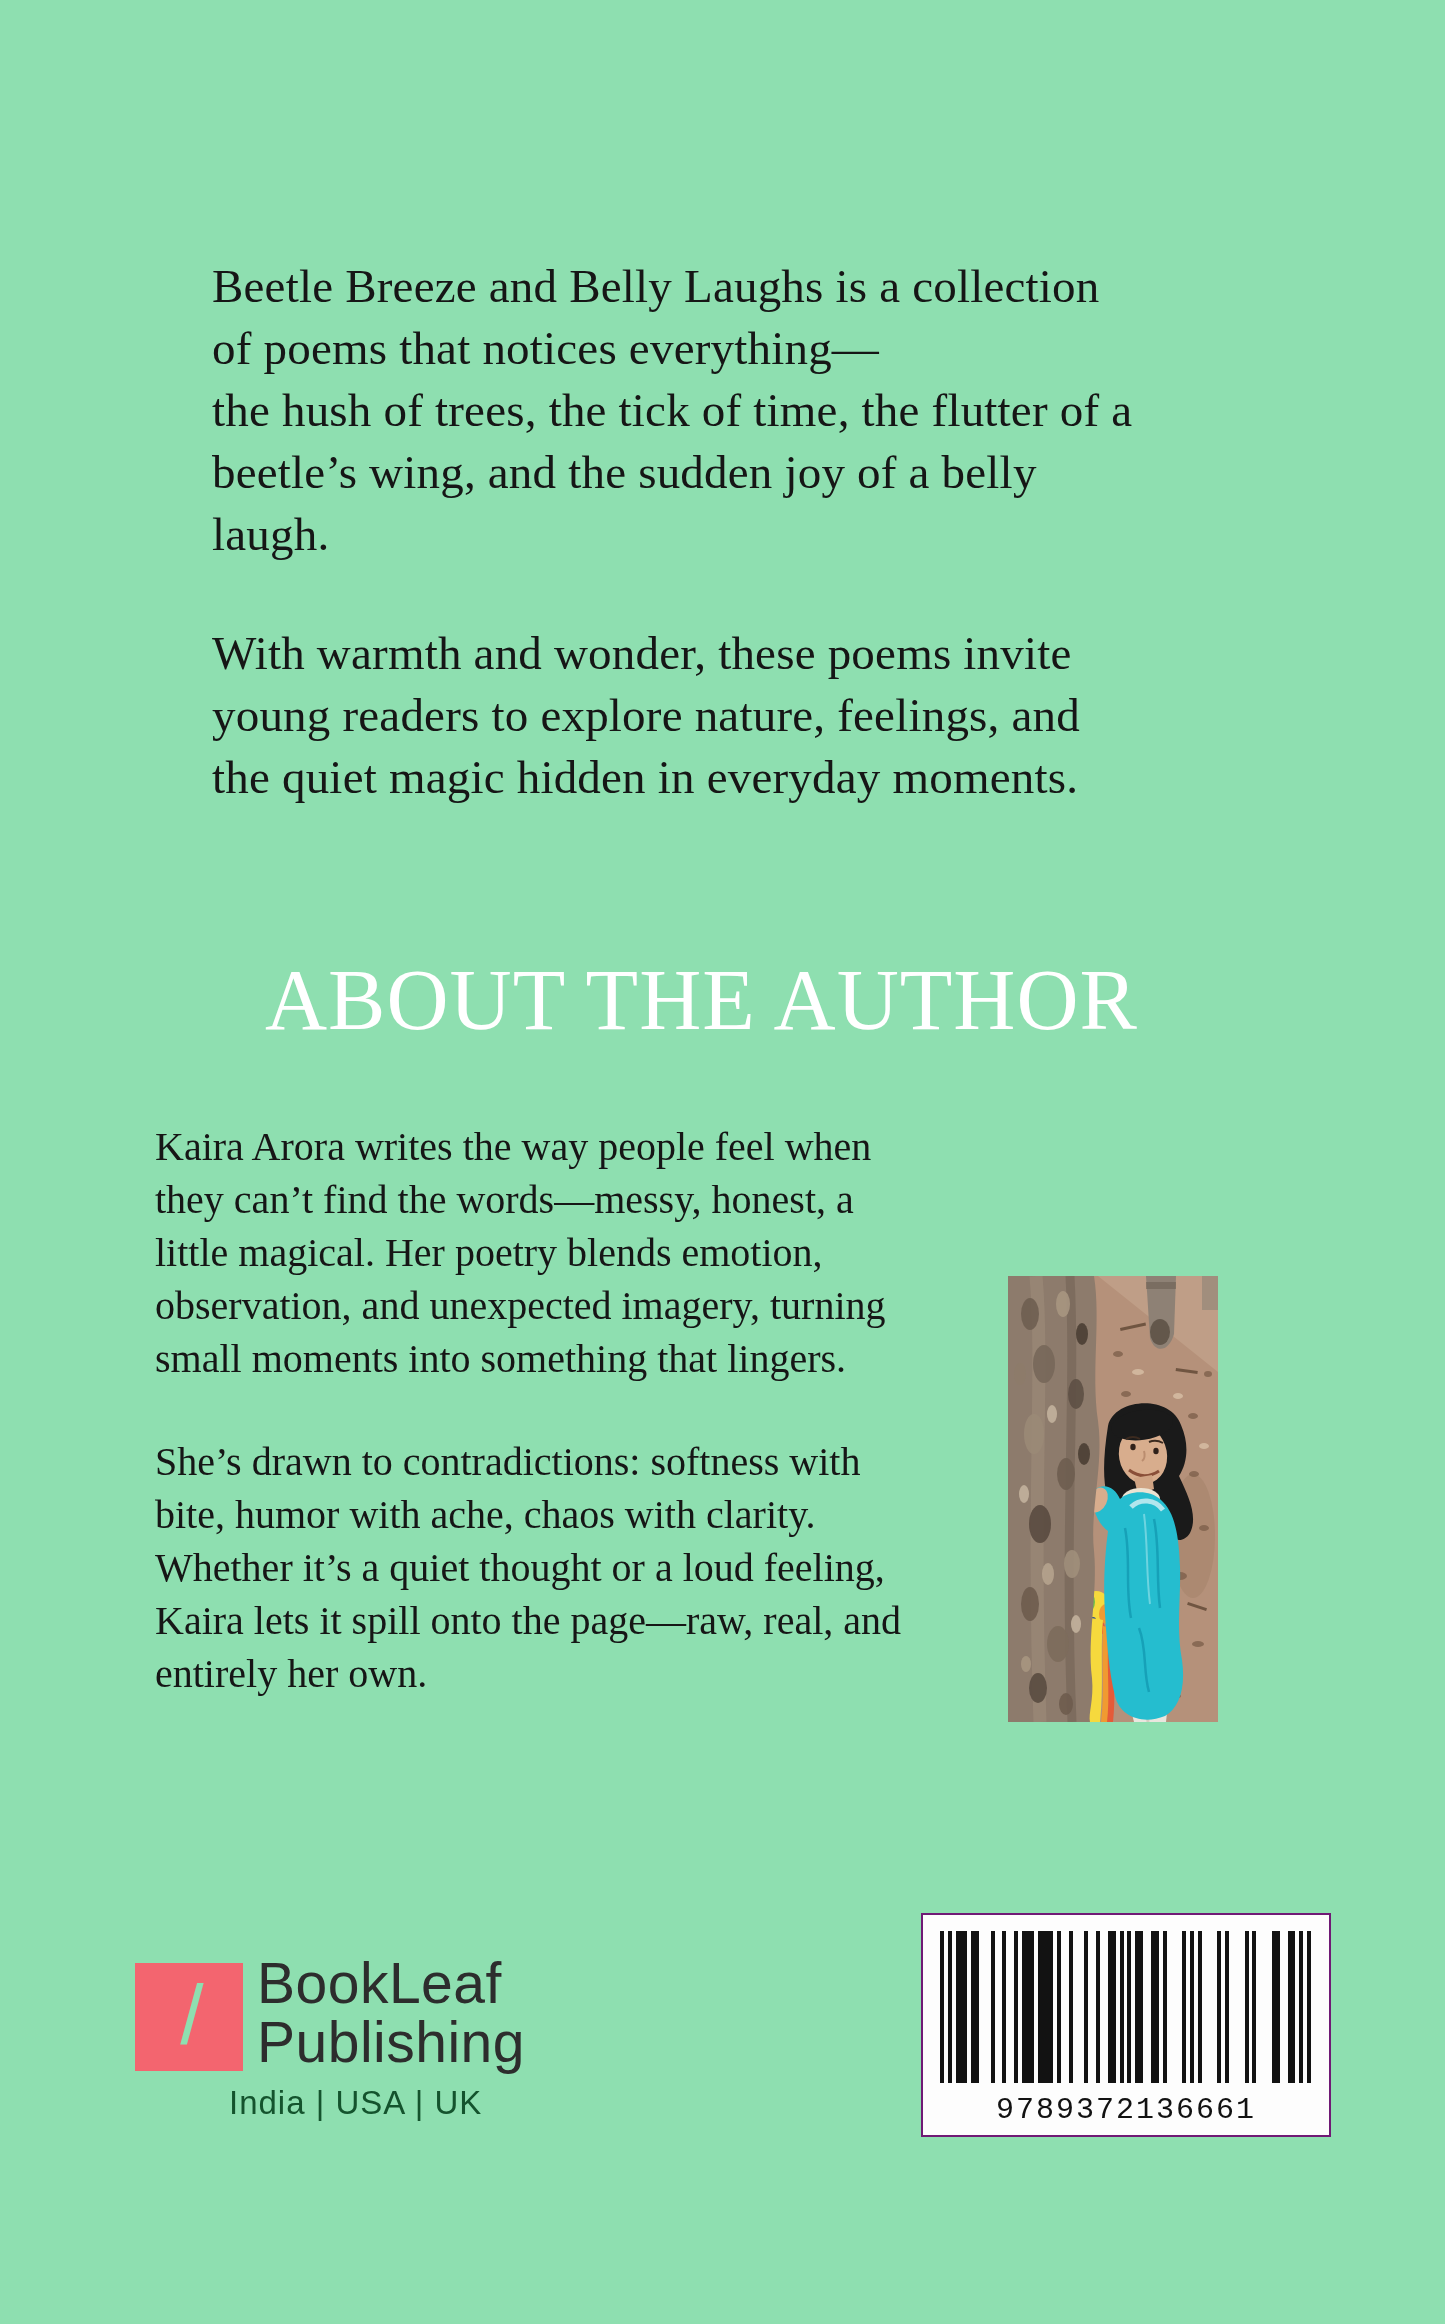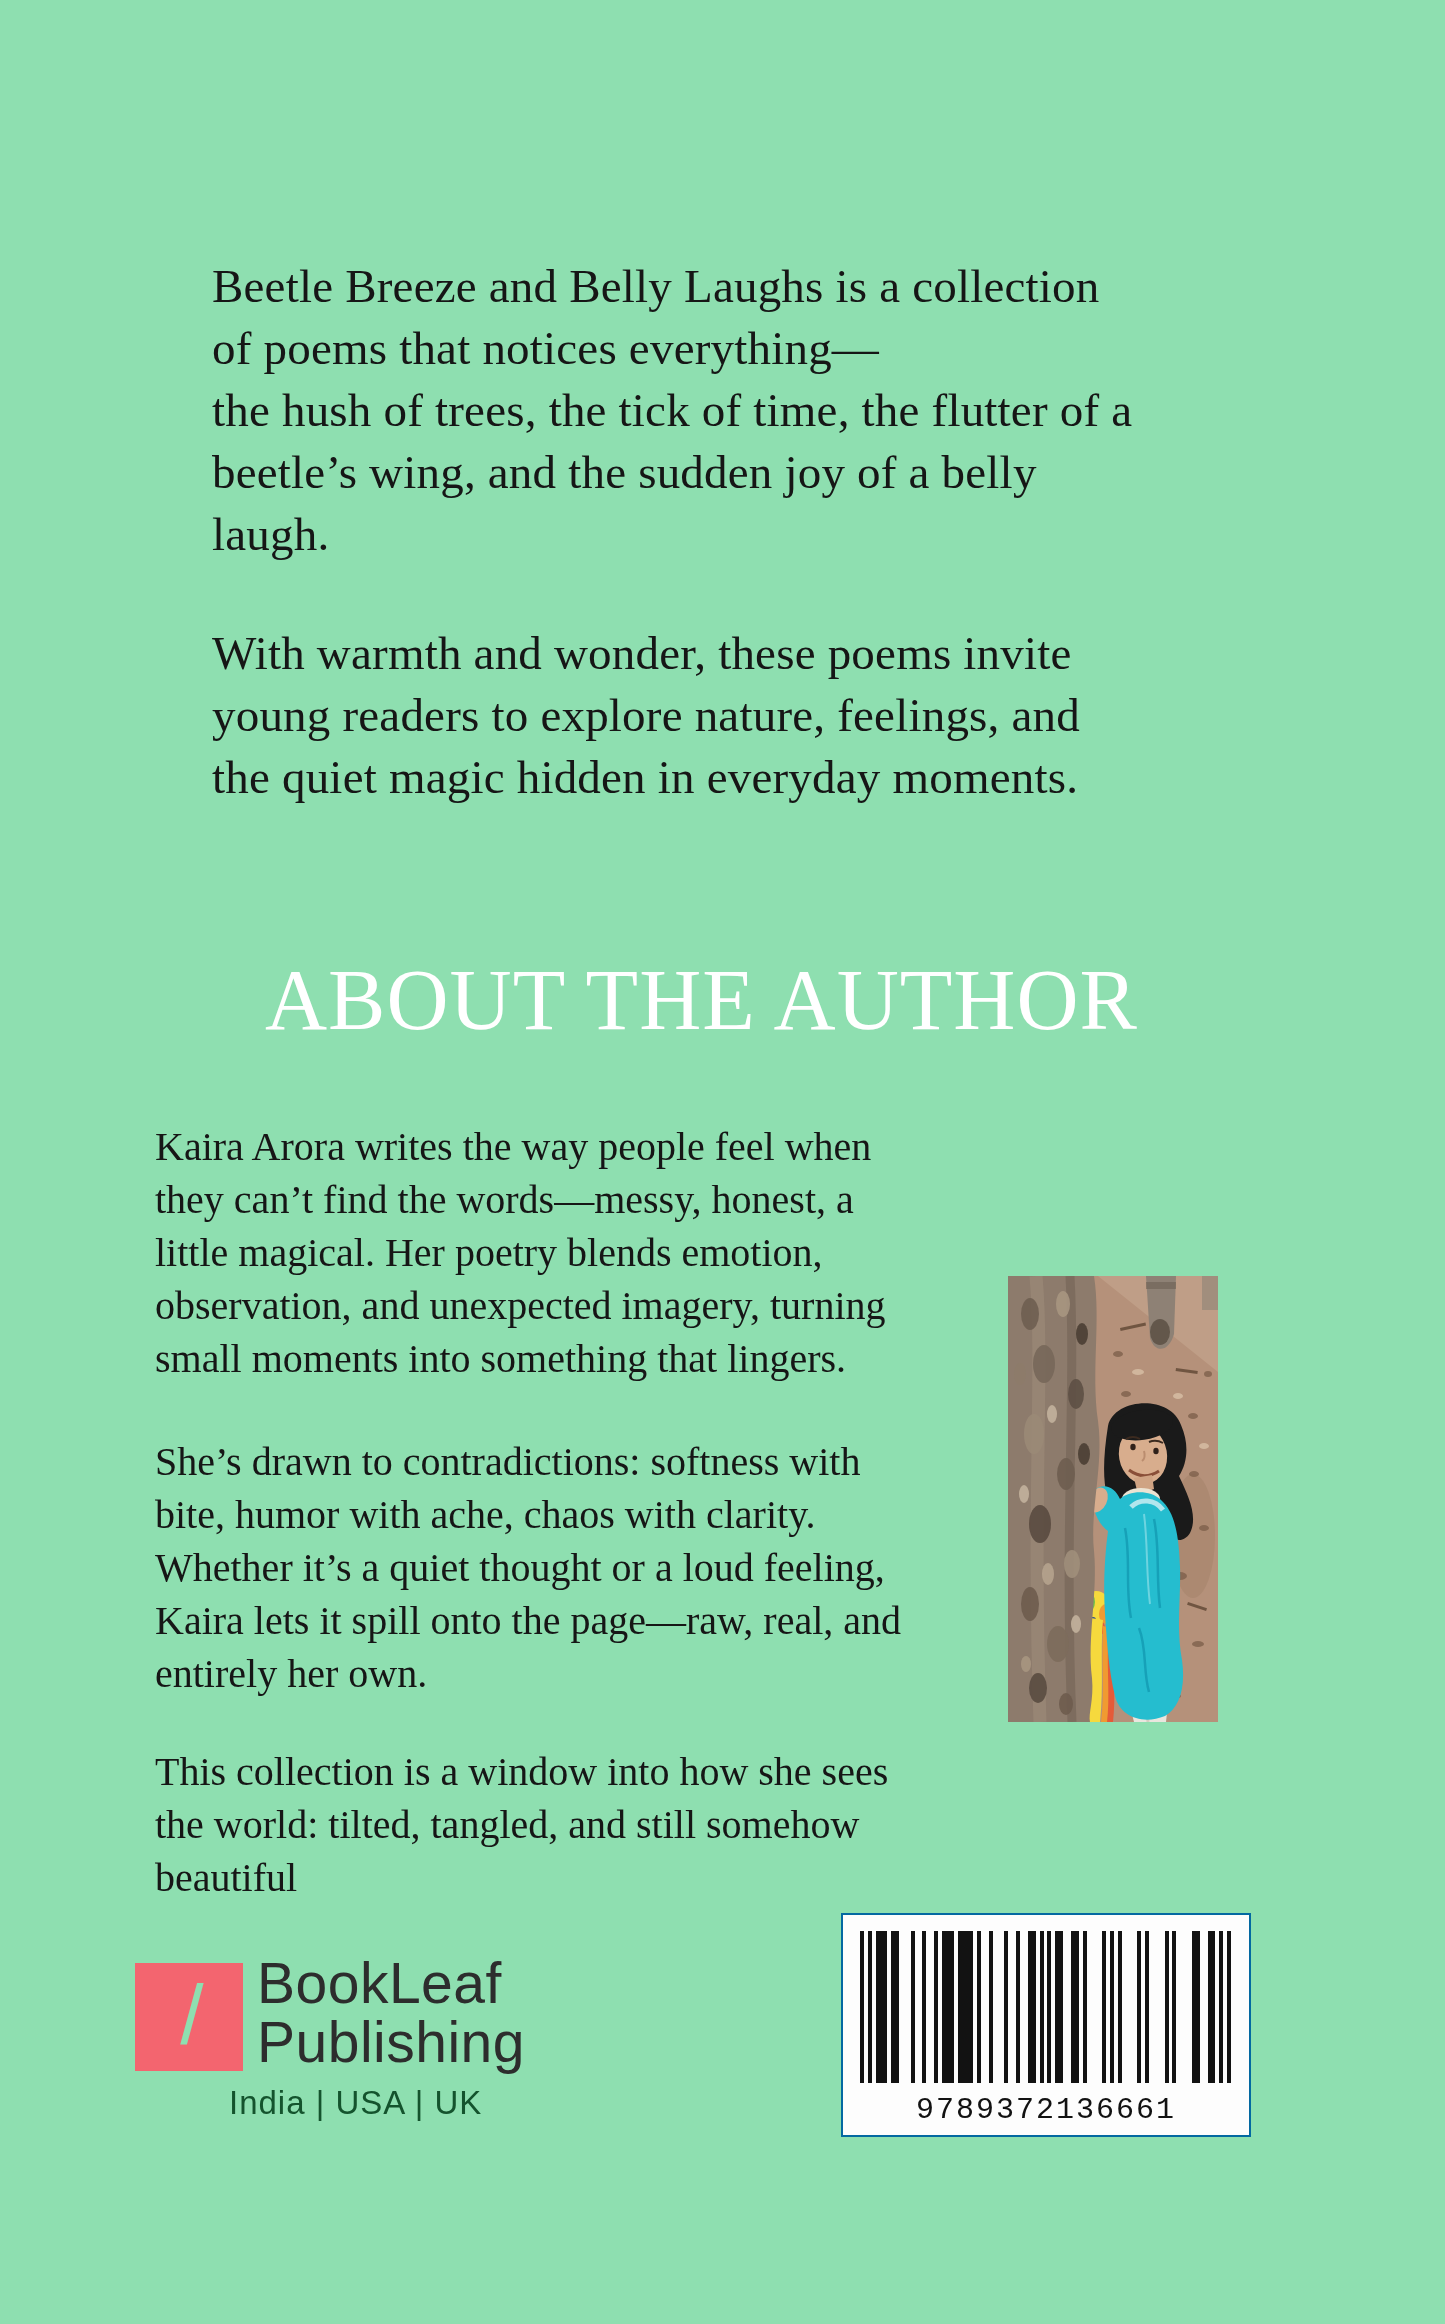--- a/index.html
+++ b/index.html
@@ -35,22 +35,22 @@
     position:absolute;left:257px;top:1954px;
     font-family:"Liberation Sans","DejaVu Sans",sans-serif;
     font-size:57px;line-height:59px;color:#2d2d2d;letter-spacing:.5px;
   }
   #publisher-regions{
     position:absolute;left:229px;top:2084px;
     font-family:"Liberation Sans","DejaVu Sans",sans-serif;
     font-size:33px;color:#14532d;letter-spacing:1px;white-space:nowrap;
   }
   #barcode-box{
-    position:absolute;left:841px;top:1913px;width:410px;height:224px;
-    background:#fdfdfd;border:2px solid #0369a1;box-sizing:border-box;
+    position:absolute;left:921px;top:1913px;width:410px;height:224px;
+    background:#fdfdfd;border:2px solid #701a75;box-sizing:border-box;
   }
   #barcode-bars{position:absolute;left:17px;top:16px;width:371px;height:152px;}
   #isbn-number{
     position:absolute;left:0;top:178px;width:100%;text-align:center;
     font-family:"Liberation Mono","DejaVu Sans Mono",monospace;
     font-size:30px;letter-spacing:2px;color:#121212;
   }
 </style>
 </head>
 <body>
@@ -78,25 +78,20 @@
       <div class="tline">little magical. Her poetry blends emotion,</div>
       <div class="tline">observation, and unexpected imagery, turning</div>
       <div class="tline">small moments into something that lingers.</div>
     </div>
   <div id="bio-p2" class="bio">
       <div class="tline">She’s drawn to contradictions: softness with</div>
       <div class="tline">bite, humor with ache, chaos with clarity.</div>
       <div class="tline">Whether it’s a quiet thought or a loud feeling,</div>
       <div class="tline">Kaira lets it spill onto the page—raw, real, and</div>
       <div class="tline">entirely her own.</div>
-    </div>
-  <div id="bio-p3" class="bio">
-      <div class="tline">This collection is a window into how she sees</div>
-      <div class="tline">the world: tilted, tangled, and still somehow</div>
-      <div class="tline">beautiful</div>
     </div>
 
   <div id="photo">
     <svg viewBox="0 0 210 446" preserveAspectRatio="none" aria-hidden="true">
 
       <rect width="210" height="446" fill="#b5917a"></rect>
       <path d="M90,0 H210 V96 Z" fill="#c9ac93" opacity="0.5"></path>
       <ellipse cx="185" cy="260" rx="22" ry="62" fill="#9b7b62" opacity="0.35"></ellipse>
 
       <g fill="#7b5e49" opacity="0.75">

